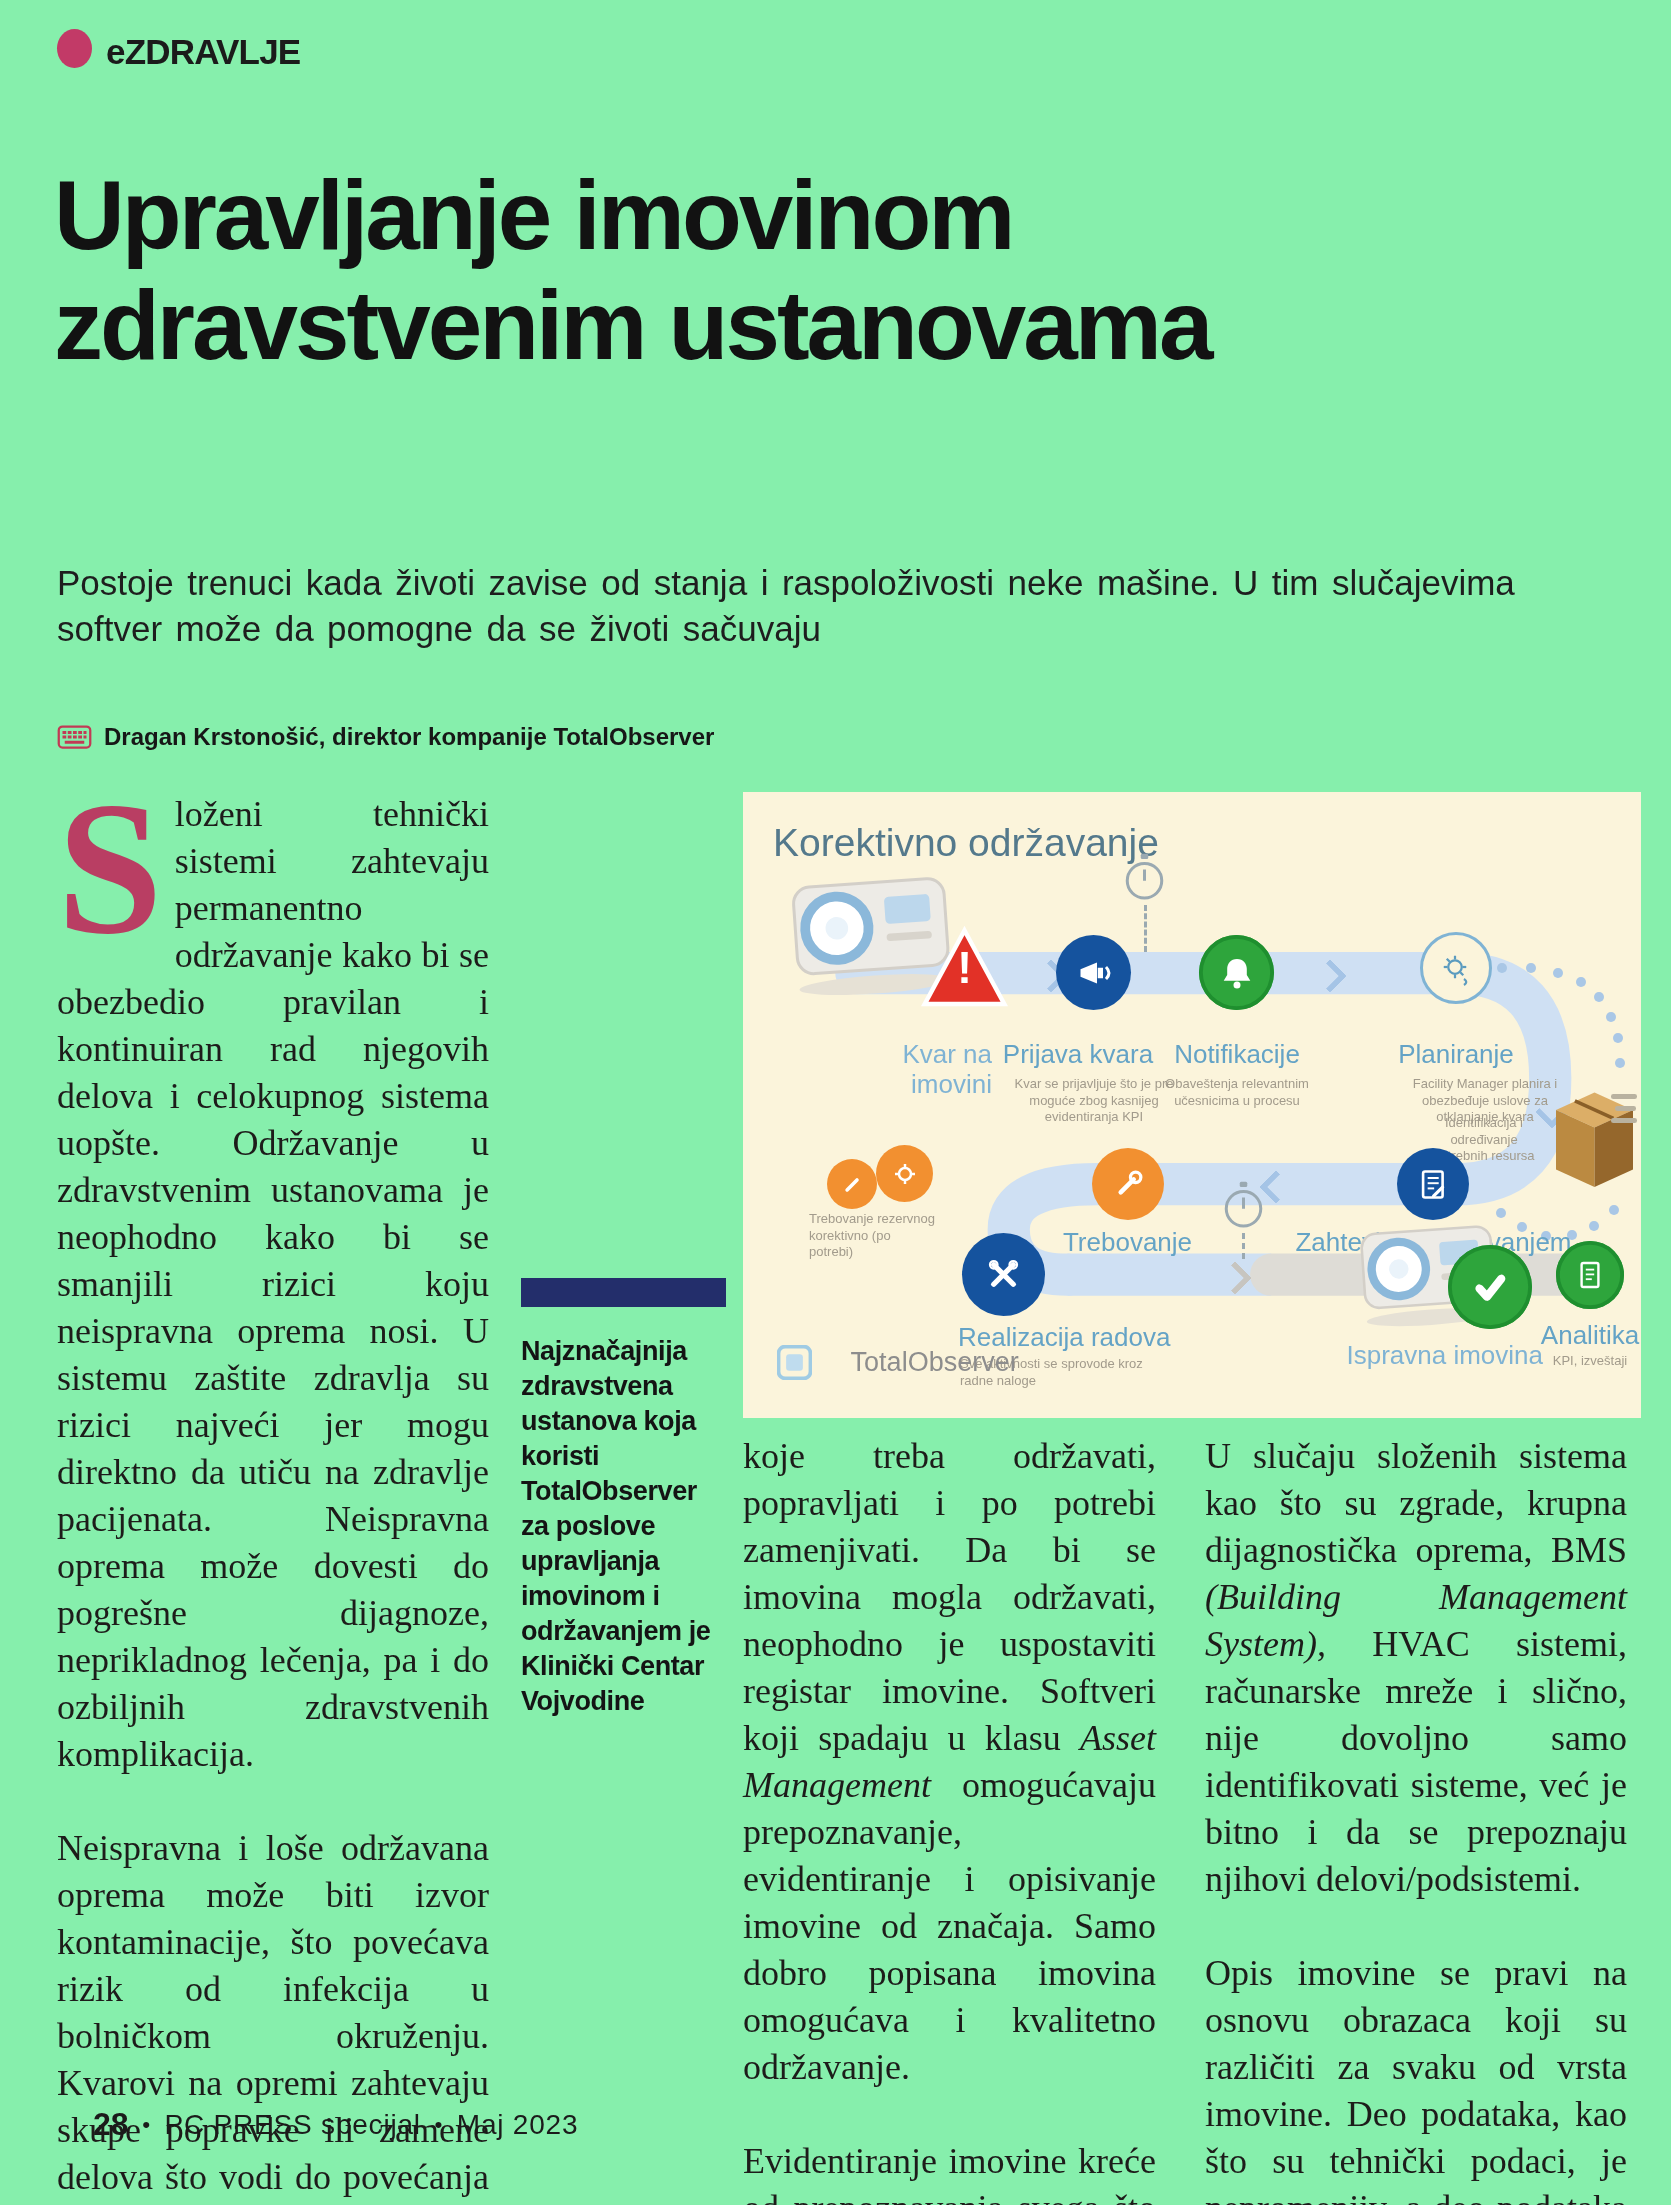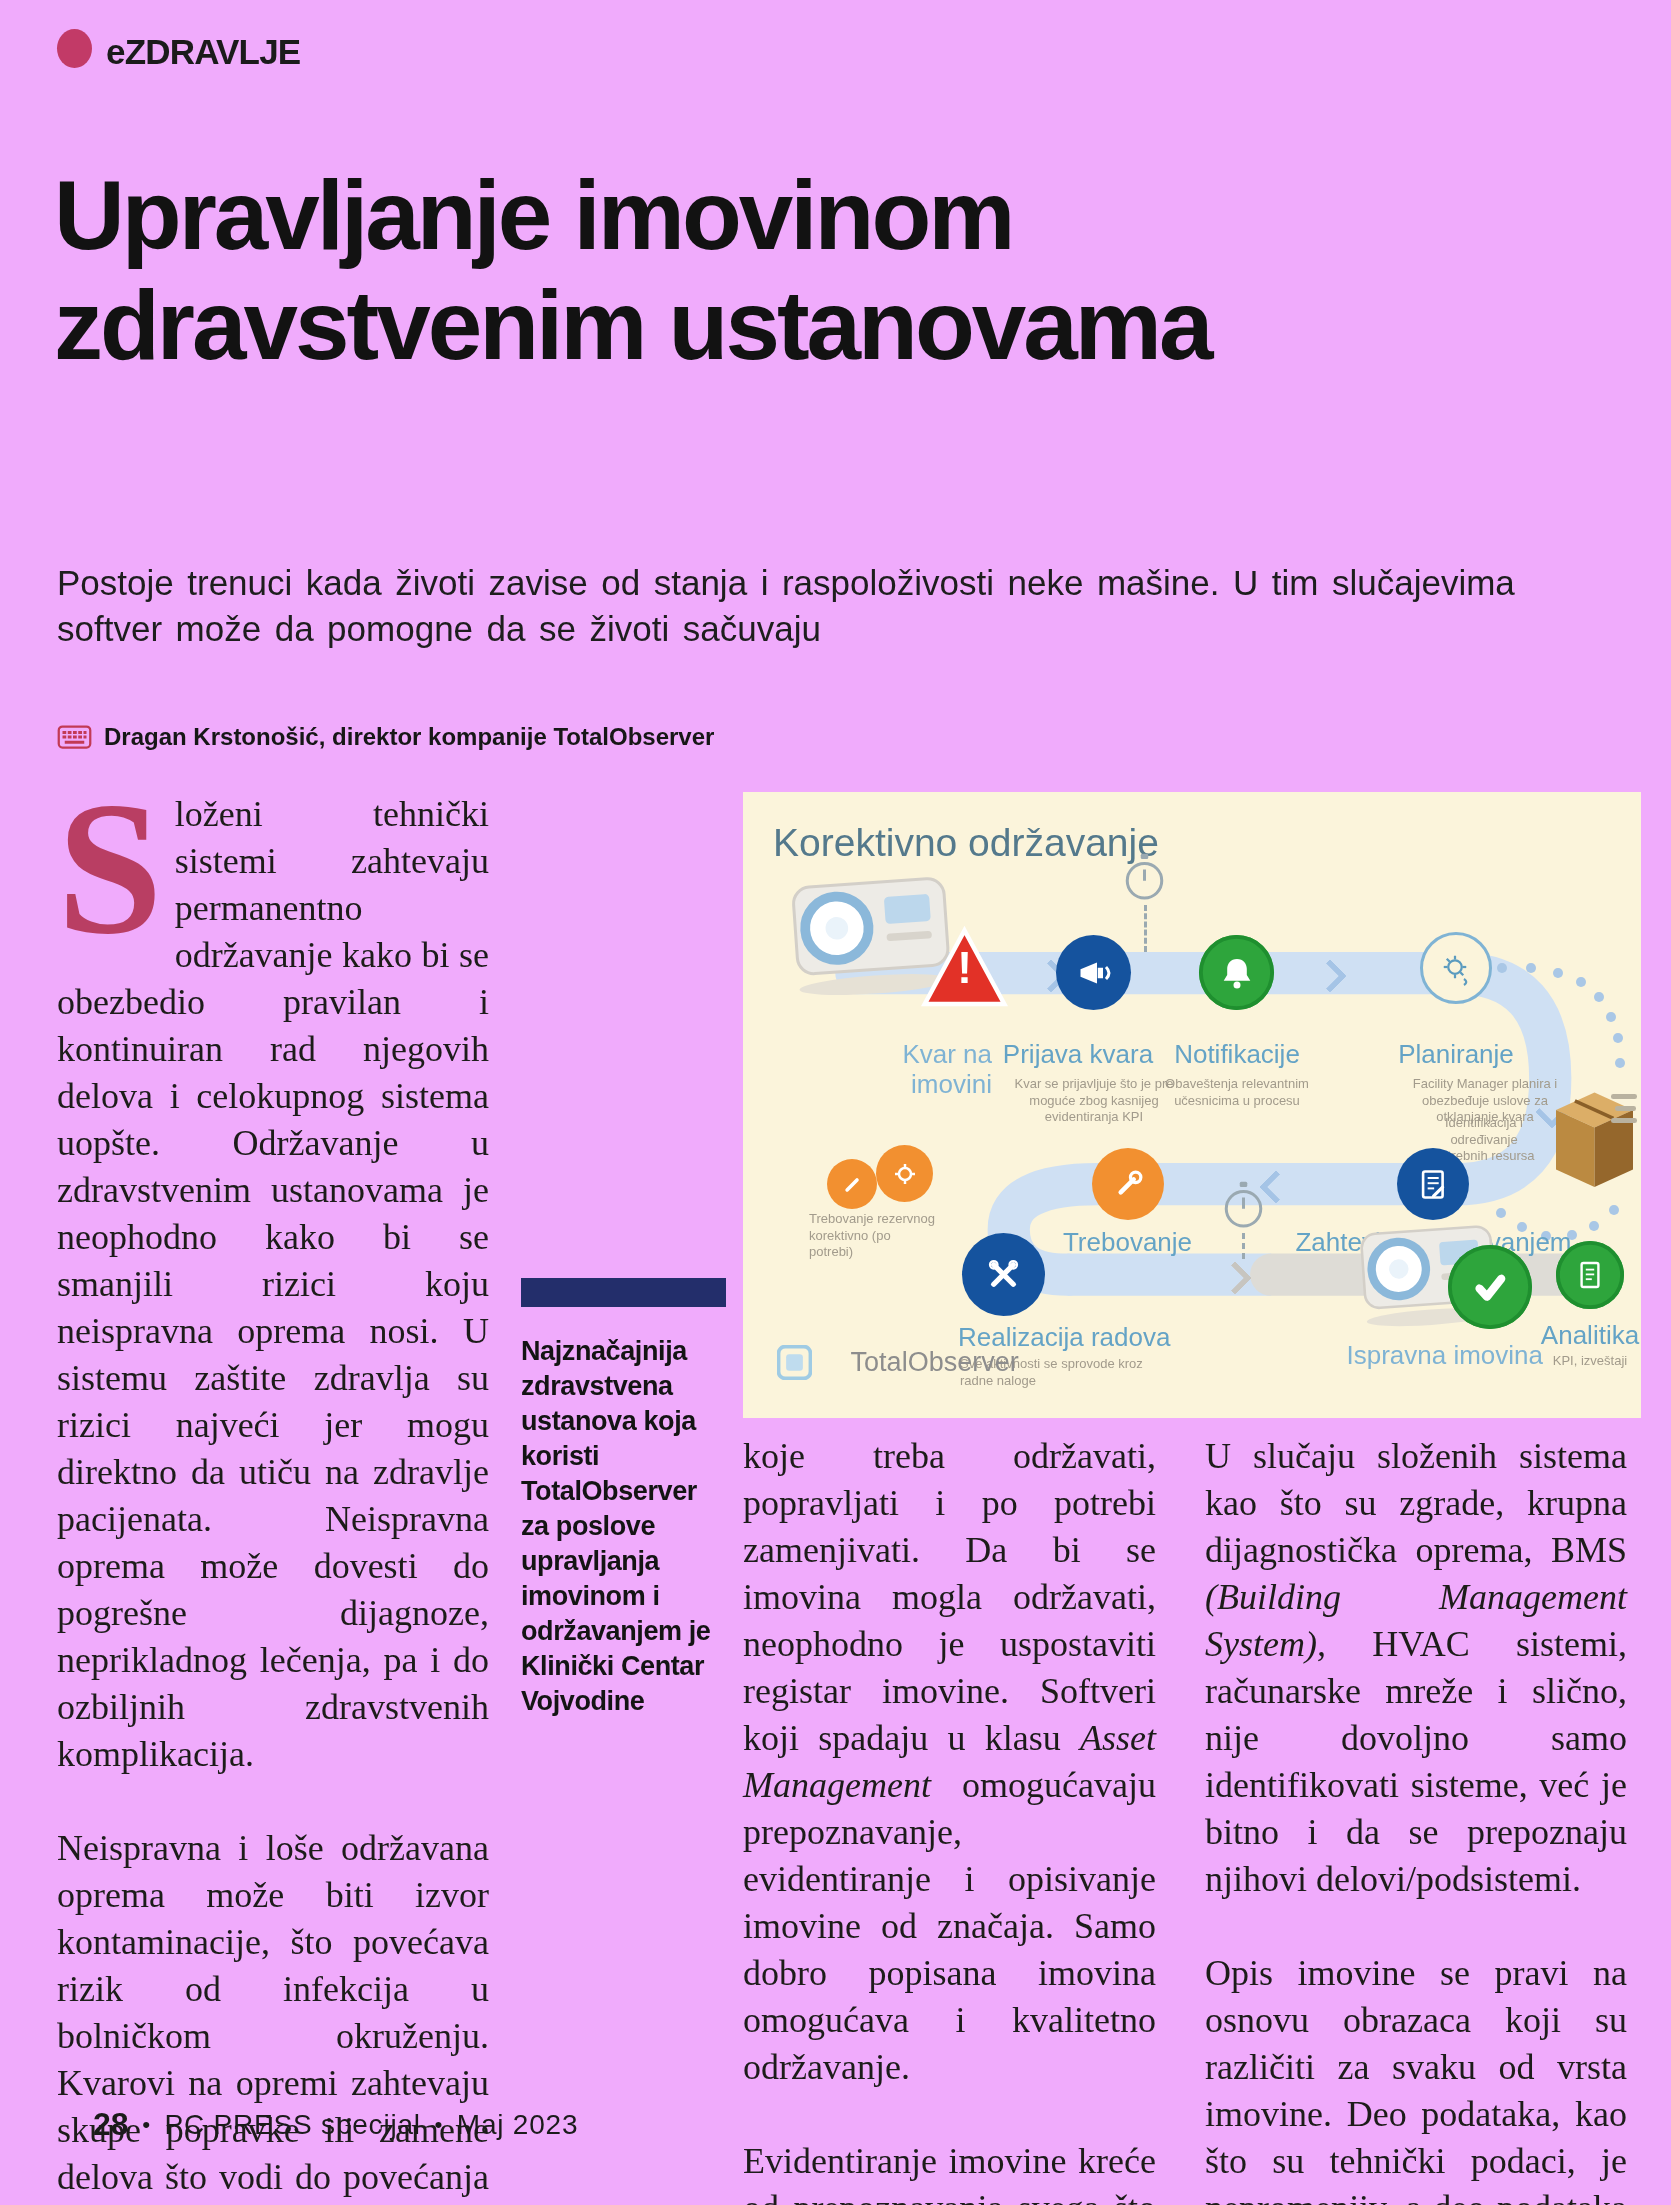--- a/index.html
+++ b/index.html
@@ -1,16 +1,16 @@
 <!DOCTYPE html>
 <html lang="sr" style="font-size:12px"><head>
 <meta charset="utf-8">
 <style>
   html,body{margin:0;padding:0;background:#ffffff;}
-  .page{position:relative;width:1671px;height:2205px;background:#f0abfc;overflow:hidden;
+  .page{position:relative;width:1671px;height:2205px;background:#86efac;overflow:hidden;
         font-family:"Liberation Sans",sans-serif;color:#1c1c1a;}
   .abs{position:absolute;}
 
   
   .kicker-dot{position:absolute;left:57px;top:29px;width:35px;height:39px;border-radius:50%;background:#c23a67;}
   .kicker{position:absolute;left:106px;top:32px;font-size:35px;font-weight:bold;letter-spacing:-0.8px;color:#1b1b1b;}
 
   
   .title{position:absolute;left:54px;top:160px;font-size:98px;line-height:110px;
          font-weight:bold;letter-spacing:-3px;color:#121212;}

